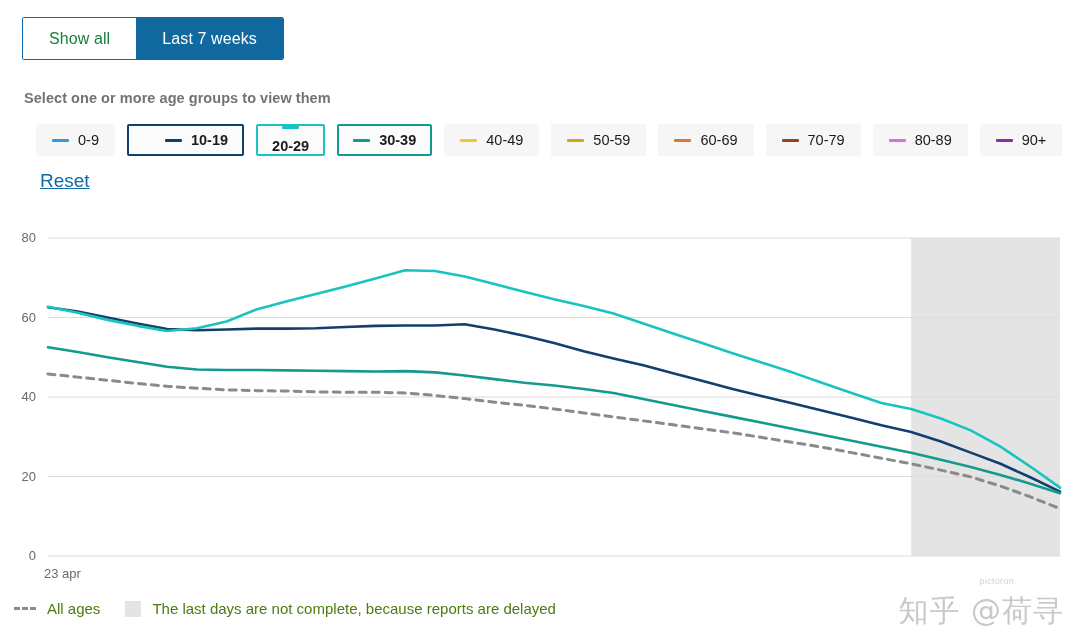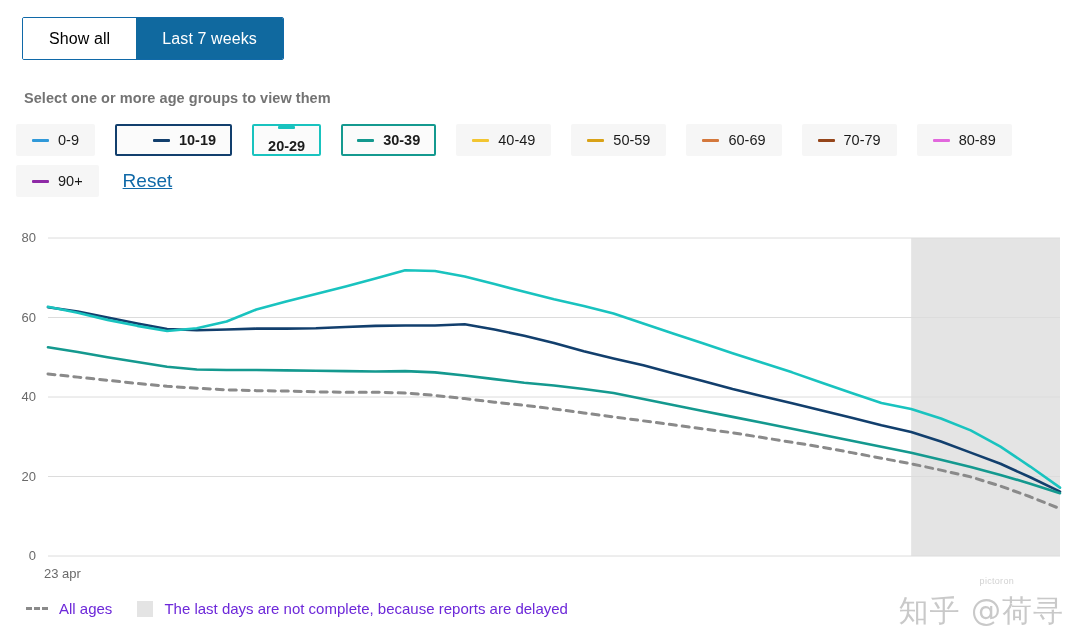--- a/index.html
+++ b/index.html
@@ -27,21 +27,21 @@
     overflow: hidden;
     height: 41px;
   }
   .tab {
     display: flex;
     align-items: center;
     justify-content: center;
     font-size: 16px;
     padding: 0 26px;
     background: #ffffff;
-    color: #000000;
+    color: #15803d;
     cursor: pointer;
     white-space: nowrap;
     letter-spacing: .1px;
   }
   .tab.active {
     background: #10699f;
     color: #ffffff;
   }
 
   
@@ -51,26 +51,26 @@
     top: 90px;
     font-size: 14.5px;
     font-weight: bold;
     color: #737373;
     letter-spacing: .05px;
   }
 
   
   #chips {
     position: absolute;
-    left: 16px;
+    left: 36px;
     top: 124px;
     width: 1035px;
     display: flex;
     flex-wrap: wrap;
-    gap: 9px 20px;
+    gap: 9px 12px;
     align-items: flex-start;
   }
   .chip {
     display: flex;
     align-items: center;
     gap: 9px;
     height: 32px;
     box-sizing: border-box;
     padding: 0 14px;
     background: #f6f6f6;
@@ -121,27 +121,27 @@
   .xtick {
     font-size: 13px;
     fill: #6a6a6a;
     text-anchor: start;
     font-family: "Liberation Sans", sans-serif;
   }
 
   
   #footer-legend {
     position: absolute;
-    left: 26px;
+    left: 14px;
     top: 600px;
     display: flex;
     align-items: center;
     gap: 11px;
     font-size: 15px;
-    color: #6d28d9;
+    color: #4d7c0f;
   }
   #dash-sample {
     width: 22px;
     height: 0;
     border-top: 3px dashed #8a8a8a;
   }
   #incomplete-swatch {
     width: 16px;
     height: 16px;
     background: #e4e4e4;

